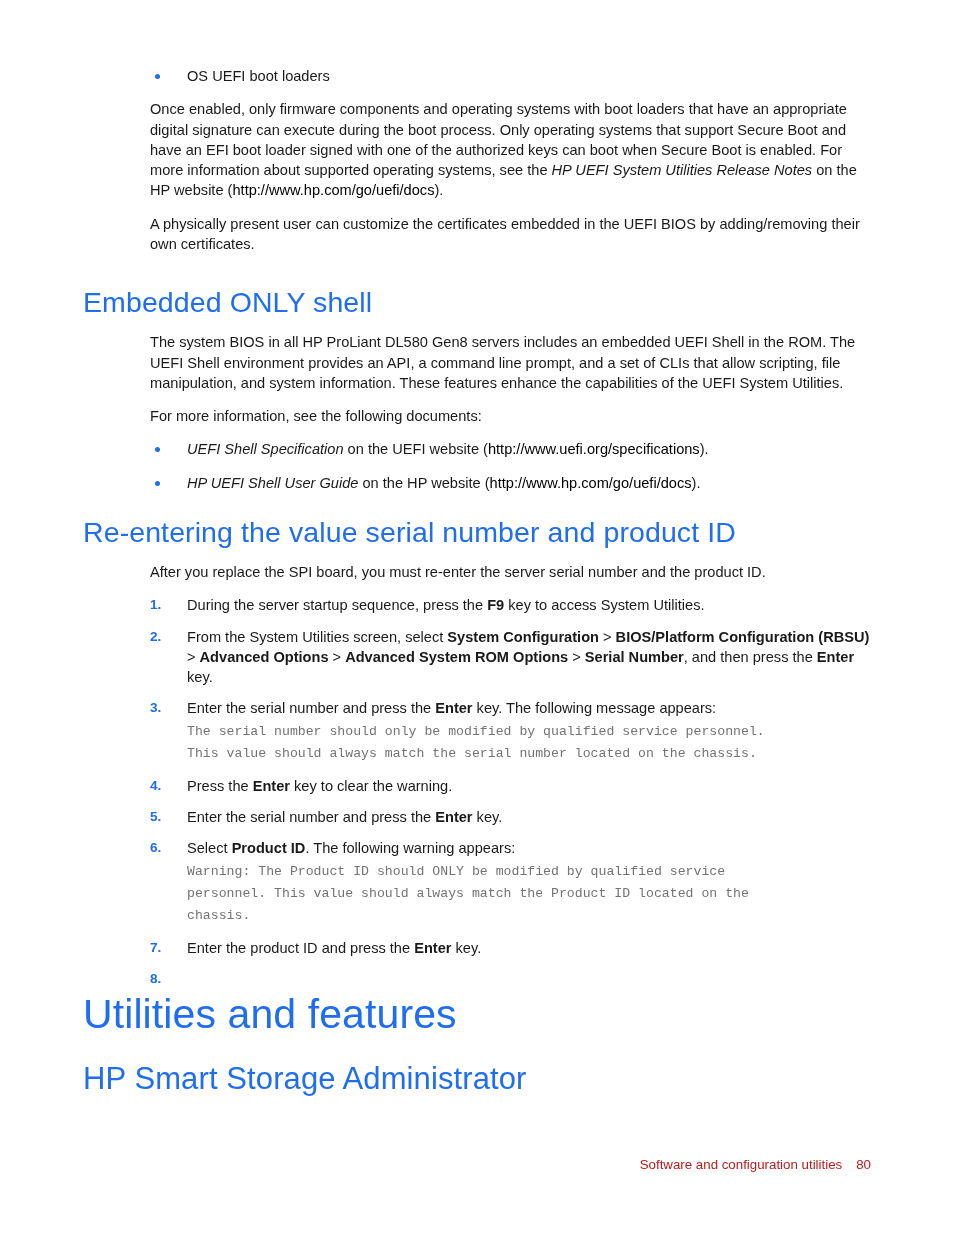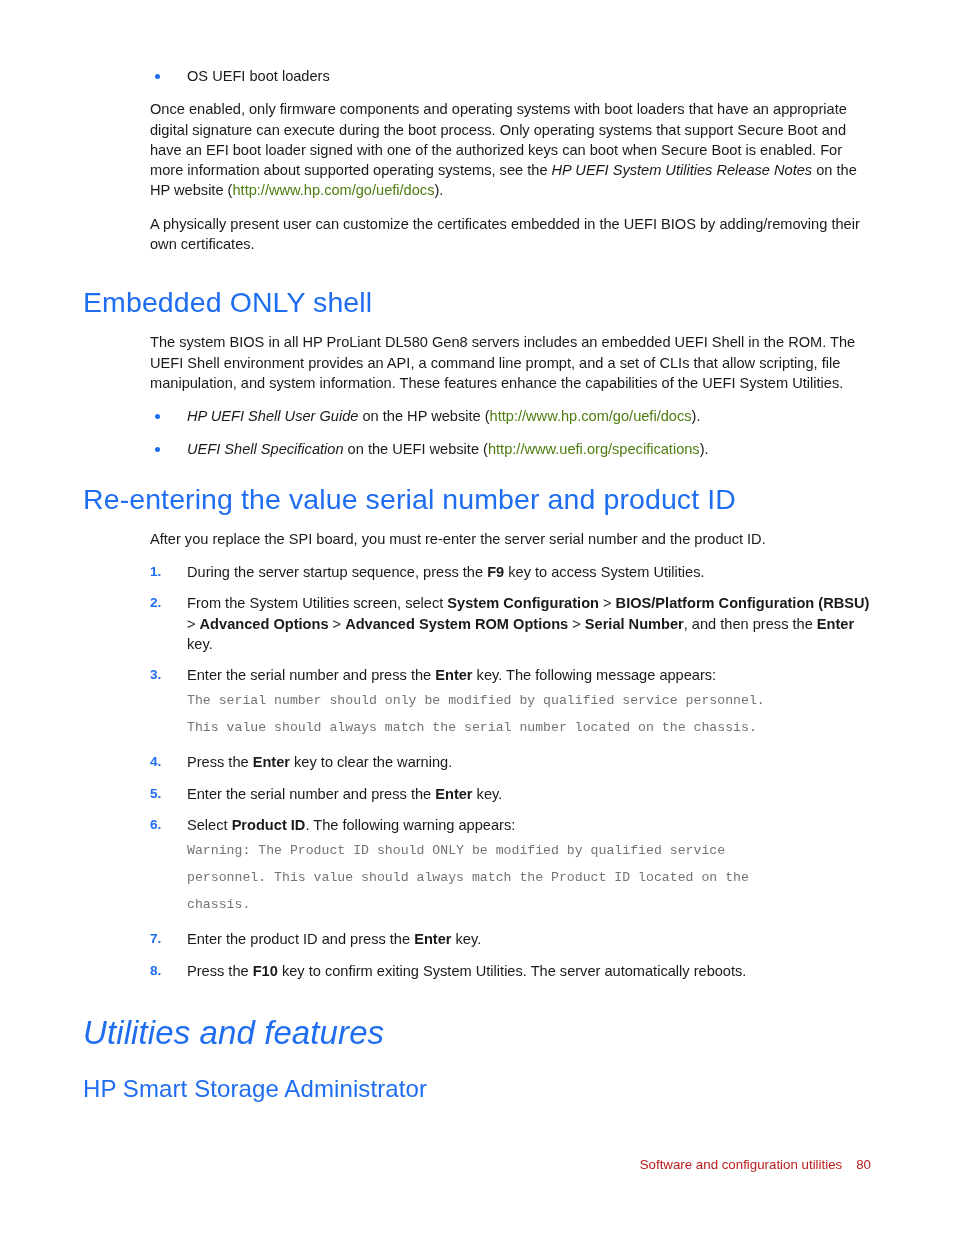--- a/index.html
+++ b/index.html
@@ -36,21 +36,21 @@
   h1.sec-h1 {
     font-size: 28.5px;
     font-weight: 400;
     color: #1f6df0;
     margin: 0;
     padding: 0;
     line-height: 1.12;
     letter-spacing: 0.1px;
   }
   h2.sec-h2 {
-    font-size: 24px;
+    font-size: 31px;
     font-weight: 400;
     color: #1f6df0;
     margin: 0;
     padding: 0;
     line-height: 1.15;
     letter-spacing: 0.1px;
   }
 
   .h1-wrap { margin-top: 24px; margin-bottom: 13px; }
   .h1-wrap.tight-top { margin-top: 33px; }
@@ -64,21 +64,21 @@
   p.para {
     font-size: 14.6px;
     line-height: 20.3px;
     margin: 0 0 13px 0;
     color: #1a1a1a;
     text-align: left;
   }
   p.para:last-child { margin-bottom: 0; }
 
   a.link, .link {
-    color: #4d7c0f;
+    color: #000000;
     text-decoration: none;
   }
   .ital { font-style: italic; }
   .bold { font-weight: bold; }
 
   
   ul.bullets {
     list-style: none;
     margin: 0;
     padding: 0;
@@ -123,21 +123,21 @@
     width: 30px;
     color: #1f6df0;
     font-weight: bold;
     font-size: 13.6px;
   }
 
   
   pre.msg {
     font-family: "Liberation Mono", monospace;
     font-size: 13.2px;
-    line-height: 27px;
+    line-height: 22px;
     color: #737373;
     margin: 2px 0 0 0;
     padding: 0;
     white-space: pre-wrap;
     word-break: normal;
   }
 
   
   .footer {
     position: absolute;
@@ -170,29 +170,30 @@
 
       <p class="para">A physically present user can customize the certificates embedded in the UEFI BIOS by adding/removing their own certificates.</p>
     </div>
 
     <div class="h1-wrap tight-top">
       <h1 class="sec-h1">Embedded ONLY shell</h1>
     </div>
 
     <div class="body-block">
       <p class="para">The system BIOS in all HP ProLiant DL580 Gen8 servers includes an embedded UEFI Shell in the ROM. The UEFI Shell environment provides an API, a command line prompt, and a set of CLIs that allow scripting, file manipulation, and system information. These features enhance the capabilities of the UEFI System Utilities.</p>
+      <p class="para">For more information, see the following documents:</p>
 
       <ul class="bullets">
+        <li>
+          <span class="bullet-dot"></span>
+          <span class="ital">UEFI Shell Specification</span><span> on the UEFI website (</span><a class="link" href="#">http://www.uefi.org/specifications</a><span>).</span>
+        </li>
         <li>
           <span class="bullet-dot"></span>
           <span class="ital">HP UEFI Shell User Guide</span><span> on the HP website (</span><a class="link" href="#">http://www.hp.com/go/uefi/docs</a><span>).</span>
-        </li>
-        <li>
-          <span class="bullet-dot"></span>
-          <span class="ital">UEFI Shell Specification</span><span> on the UEFI website (</span><a class="link" href="#">http://www.uefi.org/specifications</a><span>).</span>
         </li>
       </ul>
     </div>
 
     <div class="h1-wrap">
       <h1 class="sec-h1">Re-entering the value serial number and product ID</h1>
     </div>
 
     <div class="body-block">
       <p class="para">After you replace the SPI board, you must re-enter the server serial number and the product ID.</p>
@@ -226,27 +227,26 @@
           <pre class="msg">Warning: The Product ID should ONLY be modified by qualified service
 personnel. This value should always match the Product ID located on the
 chassis.</pre>
         </li>
         <li>
           <span class="step-num">7.</span>
           <span class="step-body"><span>Enter the product ID and press the </span><span class="bold">Enter</span><span> key.</span></span>
         </li>
         <li>
           <span class="step-num">8.</span>
-          <span class="step-body"><span>Press the </span><span class="bold">F10</span><span> key to confirm exiting System Utilities. The server automatically reboots.</span></span>
         </li>
       </ol>
     </div>
 
     <div class="h1-wrap" style="margin-top:34px;margin-bottom:0;">
-      <h1 class="sec-h1" style="font-size:33px;font-style:italic;">Utilities and features</h1>
+      <h1 class="sec-h1" style="font-size:41px;">Utilities and features</h1>
     </div>
 
     <div class="h2-wrap" style="margin-top:23px;margin-bottom:15px;">
       <h2 class="sec-h2">HP Smart Storage Administrator</h2>
     </div>
 
 
   </div>
 
   <div class="footer">

